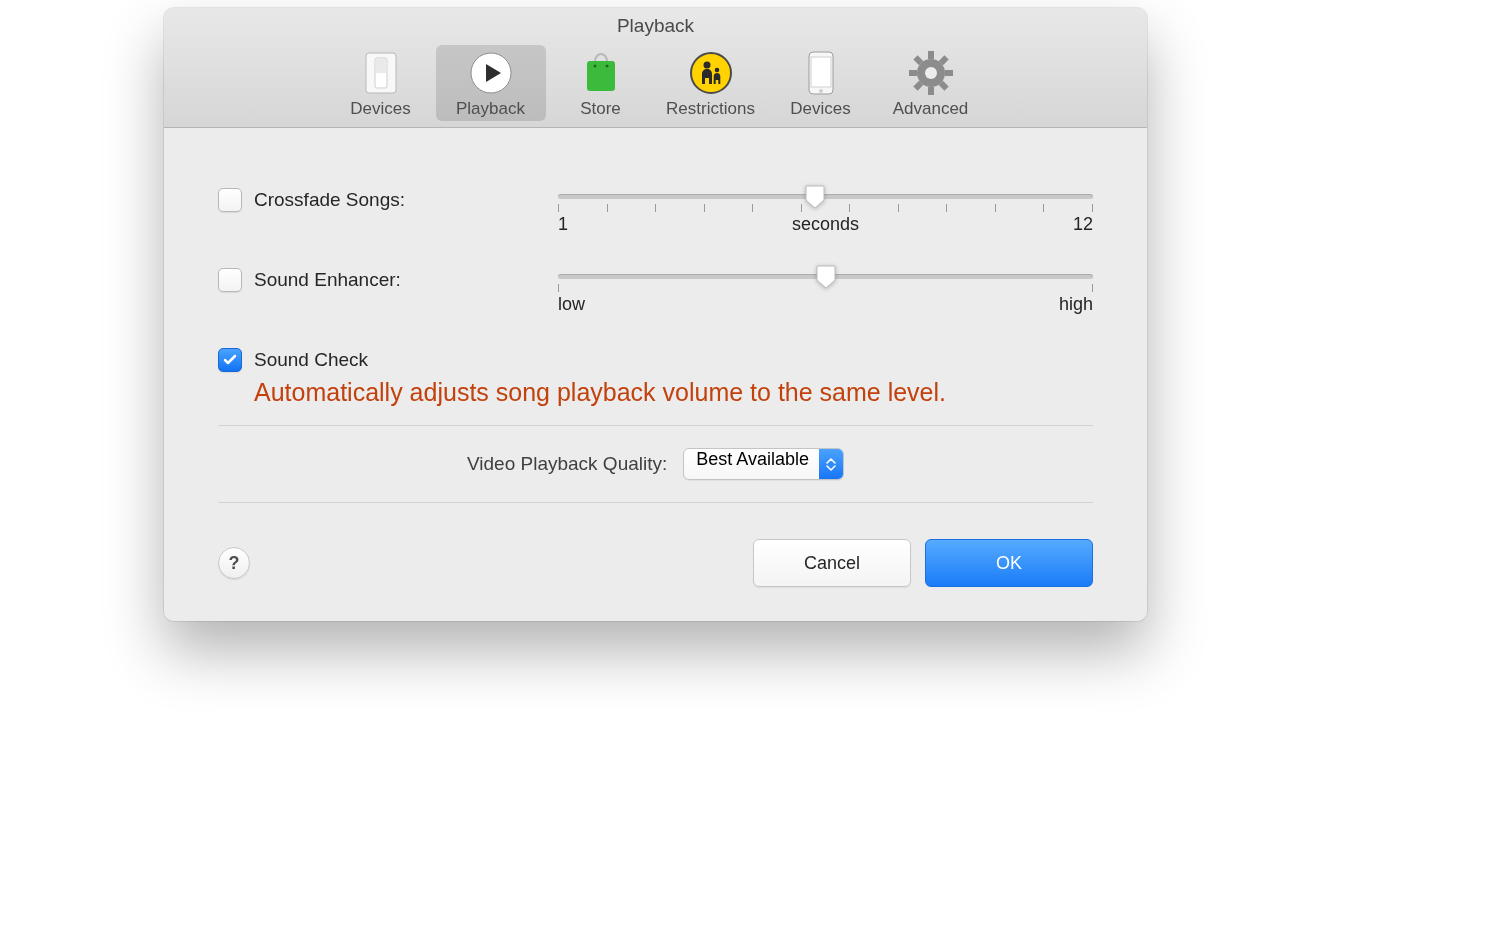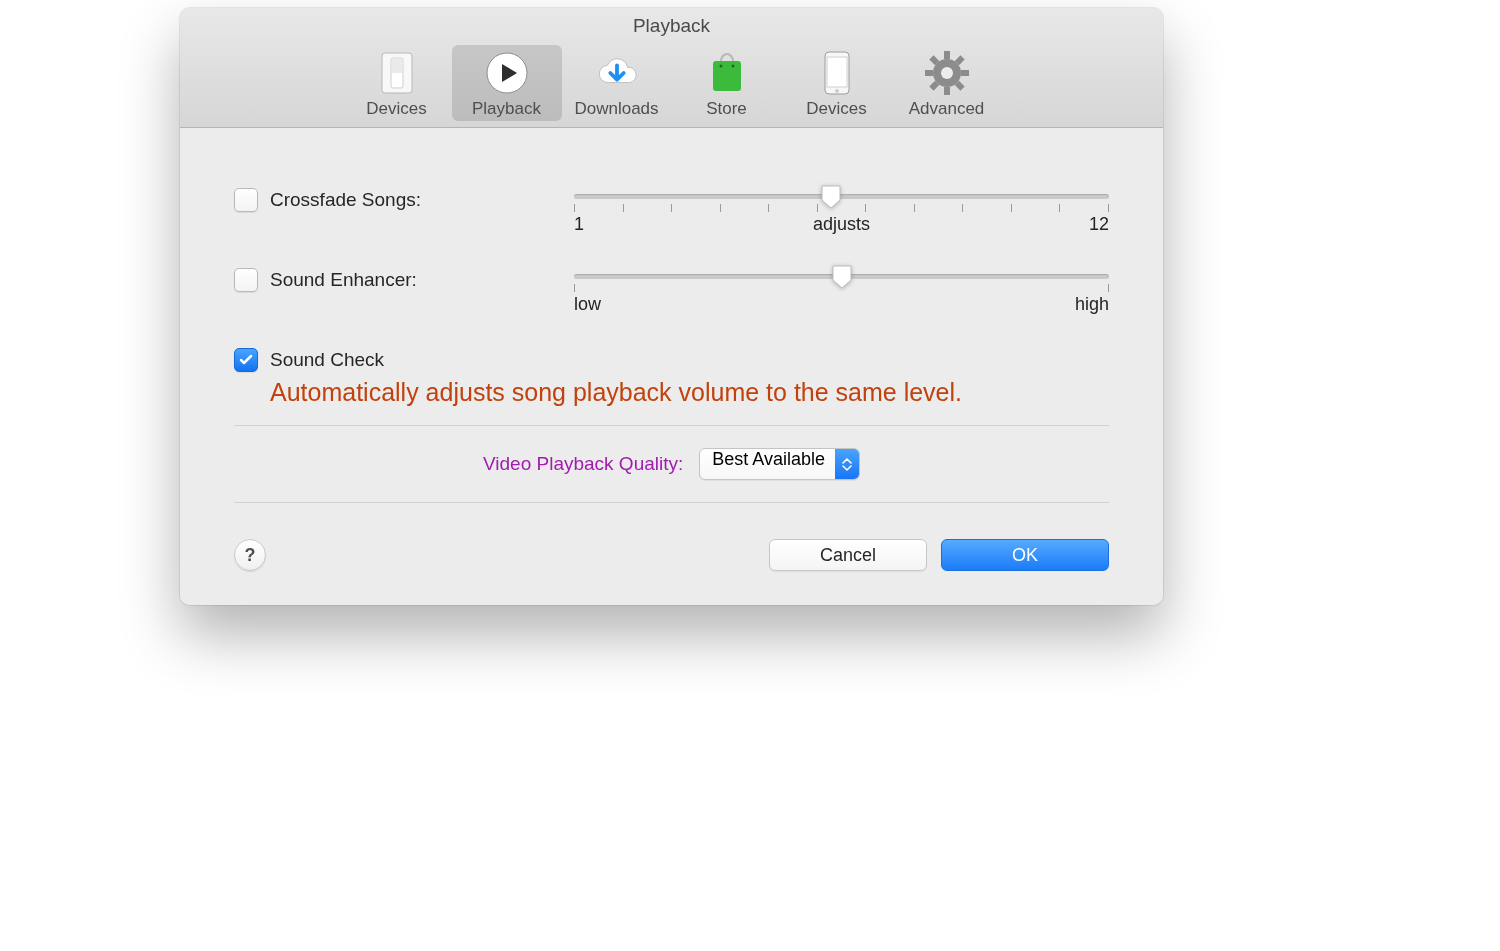--- a/index.html
+++ b/index.html
@@ -6,21 +6,21 @@
     margin: 0;
     padding: 0;
     width: 1500px;
     height: 951px;
     background: #ffffff;
     font-family: -apple-system, "Helvetica Neue", Helvetica, Arial, sans-serif;
     -webkit-font-smoothing: antialiased;
   }
   .window {
     position: absolute;
-    left: 180px;
+    left: 164px;
     top: 8px;
     width: 983px;
     background: #ececec;
     border-radius: 10px;
     box-shadow: 0 30px 60px rgba(0,0,0,0.30), 0 0 0 1px rgba(0,0,0,0.08);
     overflow: hidden;
   }
   
   .titlebar {
     background: linear-gradient(#e8e8e8, #d7d6d6);
@@ -168,21 +168,21 @@
   
   .select-row {
     display: flex;
     align-items: center;
     justify-content: center;
     gap: 16px;
     margin-bottom: 22px;
   }
   .select-label {
     font-size: 19px;
-    color: #a21caf;
+    color: #404040;
   }
   .select {
     height: 30px;
     background: linear-gradient(#ffffff,#f7f7f7);
     border: 1px solid #c4c4c4;
     border-radius: 6px;
     display: flex;
     align-items: flex-start;
     padding: 0 0 0 12px;
     font-size: 18px;
@@ -217,21 +217,21 @@
     font-size: 18px; color:#4e4e4e;
     font-weight: 600;
   }
   .spacer { flex: 1; }
   .btn {
     min-width: 120px;
     height: 30px;
     border-radius: 6px;
     font-size: 18px;
     display:flex; align-items:center; justify-content:center;
-    padding: 0 18px;
+    padding: 8px 18px;
     margin-left: 14px;
   }
   .btn-default {
     background: linear-gradient(#ffffff,#f4f4f4);
     border: 1px solid #c7c7c7;
     color: #262626;
     box-shadow: 0 1px 1px rgba(0,0,0,0.06);
   }
   .btn-primary {
     background: linear-gradient(#56aaff,#1a7cf7);
@@ -264,43 +264,46 @@
         <div class="tab-icon">
           <svg width="44" height="44" viewBox="0 0 44 44">
             <circle cx="22" cy="22" r="20" fill="#ffffff" stroke="#8d8d8d" stroke-width="1"></circle>
             <path d="M17 13 L32 22 L17 31 Z" fill="#2e2e2e"></path>
           </svg>
         </div>
         <div class="tab-label">Playback</div>
       </div>
 
 
-      <div class="tab">
-        <div class="tab-icon">
-          <svg width="46" height="44" viewBox="0 0 46 44">
-            <path d="M34 16a11 11 0 0 0-21-2 9 9 0 0 0 1 18h22a8 8 0 0 0-2-16z" fill="#ffffff" stroke="#bdbdbd"></path>
-            <path d="M23 14 v14 M16 22 l7 7 l7 -7" stroke="#1e90f3" stroke-width="4" fill="none" stroke-linecap="round" stroke-linejoin="round"></path>
-          </svg>
-        </div>
-        <div class="tab-label">Downloads</div>
-      </div>
 
       <div class="tab">
         <div class="tab-icon">
           <svg width="36" height="44" viewBox="0 0 36 44">
             <path d="M12 10c0-4 3-7 6-7s6 3 6 7" fill="none" stroke="#b8b8b8" stroke-width="2"></path>
             <rect x="4" y="10" width="28" height="30" rx="3" fill="#3cba3c"></rect>
             <rect x="4" y="10" width="28" height="30" rx="3" fill="url(#bg)"></rect>
             <circle cx="12" cy="15" r="1.5" fill="#1e6b1e"></circle>
             <circle cx="24" cy="15" r="1.5" fill="#1e6b1e"></circle>
           </svg>
         </div>
         <div class="tab-label">Store</div>
       </div>
 
+      <div class="tab">
+        <div class="tab-icon">
+          <svg width="44" height="44" viewBox="0 0 44 44">
+            <circle cx="22" cy="22" r="20" fill="#ffd200" stroke="#4a4a4a" stroke-width="2"></circle>
+            <circle cx="18" cy="14" r="3.5" fill="#2a2a2a"></circle>
+            <path d="M18 18c-3 0-5 2-5 5v10h3v-6h4v6h3V23c0-3-2-5-5-5z" fill="#2a2a2a"></path>
+            <circle cx="28" cy="19" r="2.3" fill="#2a2a2a"></circle>
+            <path d="M28 22c-2 0-3.3 1.3-3.3 3.3V33h2v-4h2.6v4h2v-7.7c0-2-1.3-3.3-3.3-3.3z" fill="#2a2a2a"></path>
+          </svg>
+        </div>
+        <div class="tab-label">Restrictions</div>
+      </div>
 
       <div class="tab">
         <div class="tab-icon">
           <svg width="26" height="44" viewBox="0 0 26 44">
             <rect x="1" y="1" width="24" height="42" rx="4" fill="#f7f7f7" stroke="#9c9c9c"></rect>
             <rect x="3" y="6" width="20" height="30" fill="#ffffff" stroke="#d0d0d0"></rect>
             <circle cx="13" cy="40" r="2" fill="#cfcfcf"></circle>
           </svg>
         </div>
         <div class="tab-label">Devices</div>
@@ -359,21 +362,21 @@
             <span class="tick"></span>
               <span class="tick"></span>
               <span class="tick"></span>
               <span class="tick"></span>
           </div>
           <svg class="slider-thumb" id="crossfade-thumb" viewBox="0 0 22 26" style="left: 256.8px;">
             <path d="M2 2h18v14l-9 8-9-8z" fill="#ffffff" stroke="#bcbcbc"></path>
           </svg>
           <div class="slider-labels">
             <span>1</span>
-            <span class="center">adjusts</span>
+            <span class="center">seconds</span>
             <span>12</span>
           </div>
         </div>
       </div>
     </div>
 
     <div class="row">
       <div class="left">
         <span class="checkbox">
           

